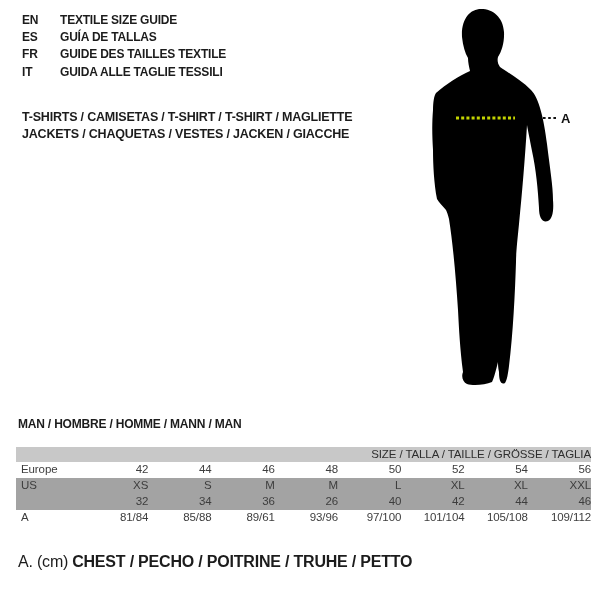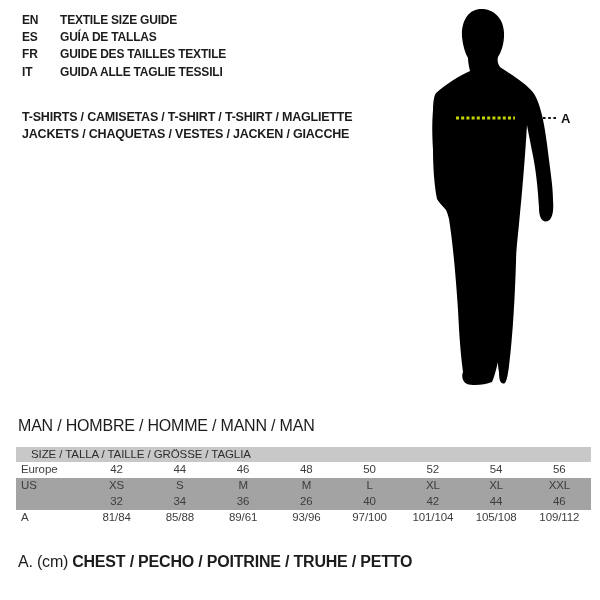--- a/index.html
+++ b/index.html
@@ -10,29 +10,29 @@
   
   .lang-block{position:absolute;left:22px;top:12px;}
   .lang-row{display:flex;font-size:12px;font-weight:700;line-height:17.2px;letter-spacing:-0.2px;}
   .lang-code{width:38px;}
   
   .category-block{position:absolute;left:22px;top:109px;font-size:12.5px;font-weight:700;line-height:17px;letter-spacing:-0.2px;}
   
   .figure-svg{position:absolute;left:403px;top:4px;width:170px;height:400px;}
   .figure-svg text{font-family:"Liberation Sans", sans-serif;font-size:13px;font-weight:700;fill:#111;}
   
-  .man-heading{position:absolute;left:18px;top:417px;font-size:16px;font-weight:400;letter-spacing:-0.2px;}
+  .man-heading{position:absolute;left:18px;top:417px;font-size:12px;font-weight:700;letter-spacing:-0.2px;}
   
   .size-table{position:absolute;left:16px;top:447px;width:575px;font-size:11.5px;color:#3d3d3d;letter-spacing:-0.1px;}
-  .thead{height:15px;line-height:15px;background:#c8c8c8;color:#2e2e2e;padding-left:15px;}
+  .thead{height:15px;line-height:15px;background:#c8c8c8;color:#2e2e2e;padding-left:5px;text-align:right;}
   .trow{display:flex;height:16px;line-height:15.4px;}
   .tbody .trow:nth-child(2),
   .tbody .trow:nth-child(3){background:#a3a3a3;}
   .tlabel{width:64px;padding-left:5px;}
-  .tcell{flex:1;text-align:center;}
+  .tcell{flex:1;text-align:right;}
   
   .footnote{position:absolute;left:18px;top:553px;font-size:16px;letter-spacing:-0.2px;}
   .fn-prefix{font-weight:400;margin-right:4px;}
   .fn-text{font-weight:700;}
 </style>
 </head>
 <body>
 
 <div class="lang-block">
   <div class="lang-row">

